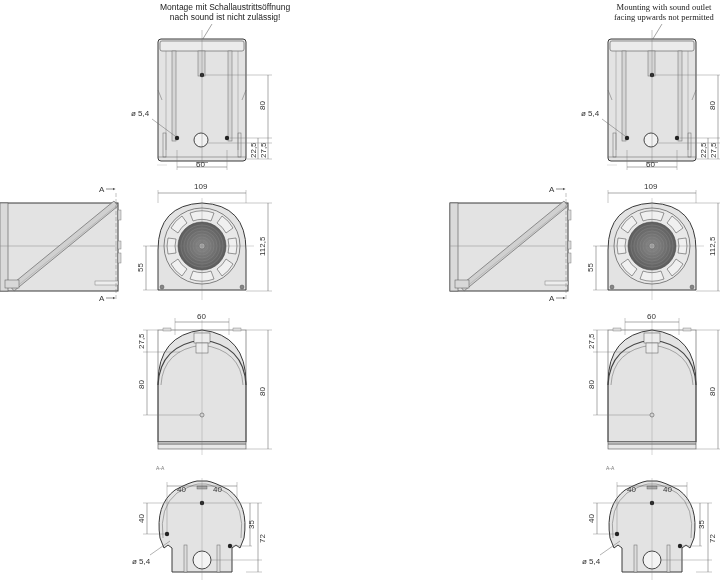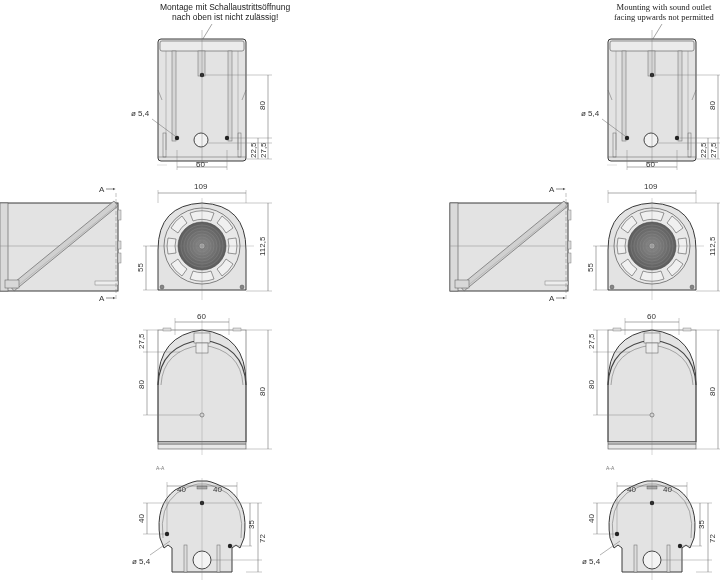--- a/index.html
+++ b/index.html
@@ -10,21 +10,21 @@
   svg { position: absolute; left: 0; top: 0; }
   .dimtxt { font-family: "Liberation Sans", sans-serif; font-size: 8px; fill: #333; }
   .small { font-size: 5px; fill: #777; }
 </style>
 </head>
 <body>
 
 <div class="sheet" style="left:0;">
   <div class="note" style="left:160px; top:2px;">
     <div>Montage mit Schallaustrittsöffnung</div>
-    <div>nach oben ist nicht zulässig!</div>
+    <div>nach sound ist nicht zulässig!</div>
   </div>
 </div>
 
 <div class="sheet" style="left:0;font-family:Liberation Serif, serif;">
   <div class="note" style="left:614px; top:2px;">
     <div>Mounting with sound outlet</div>
     <div>facing upwards not permitted</div>
   </div>
 </div>
 

